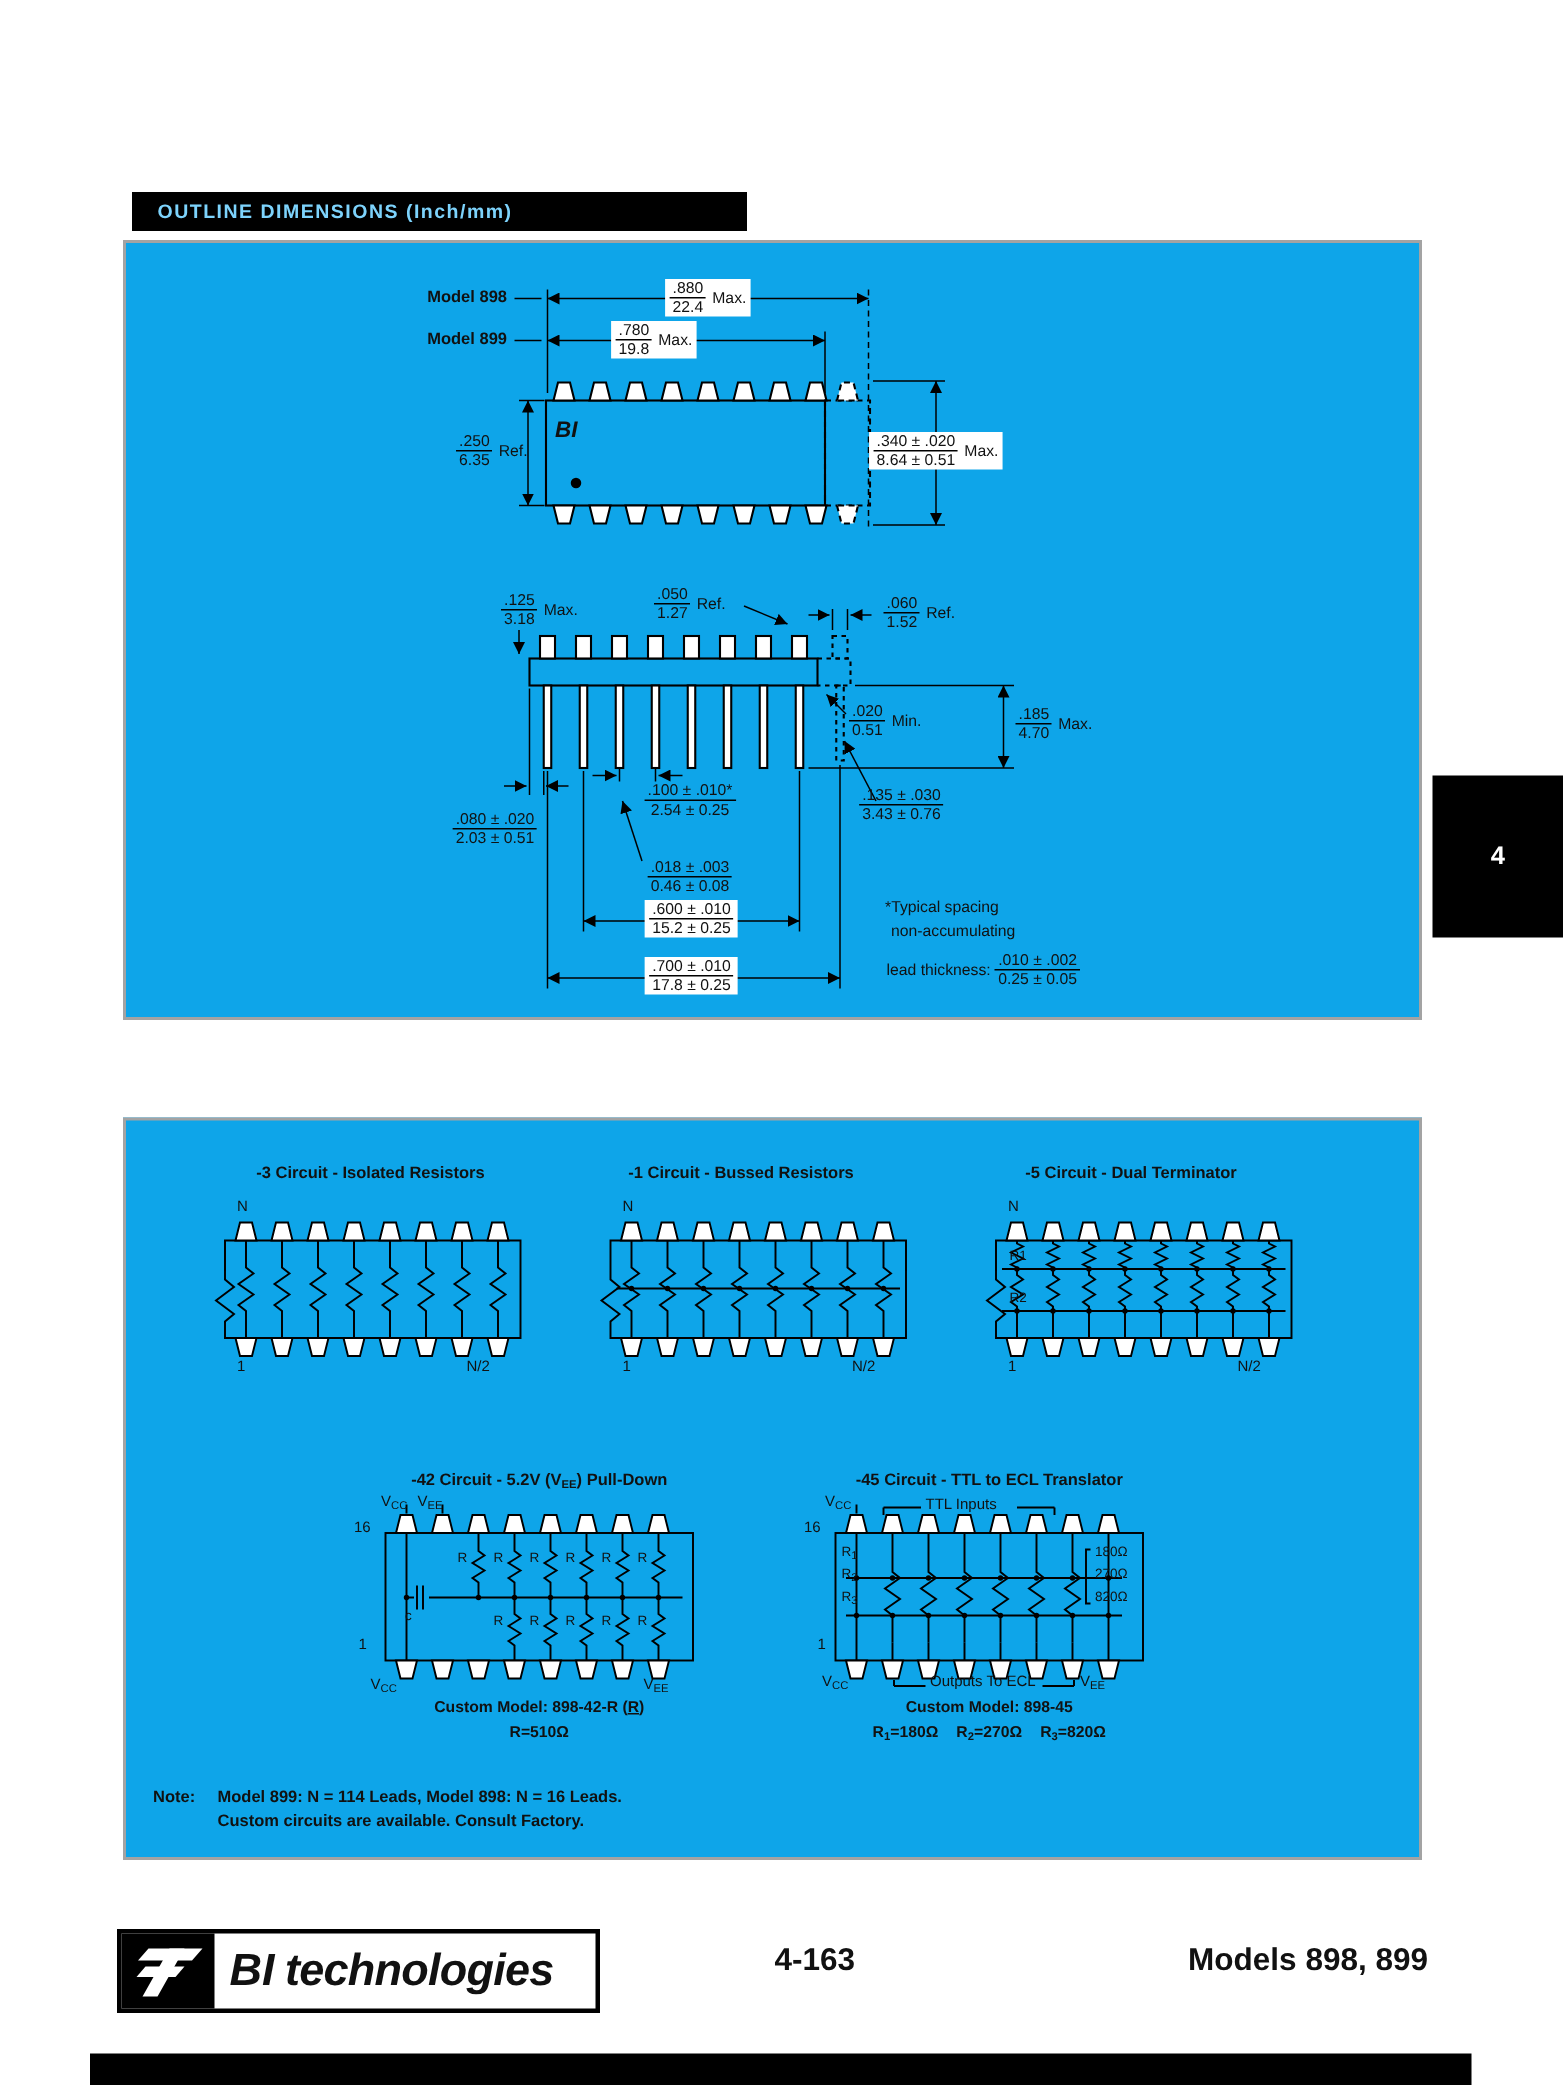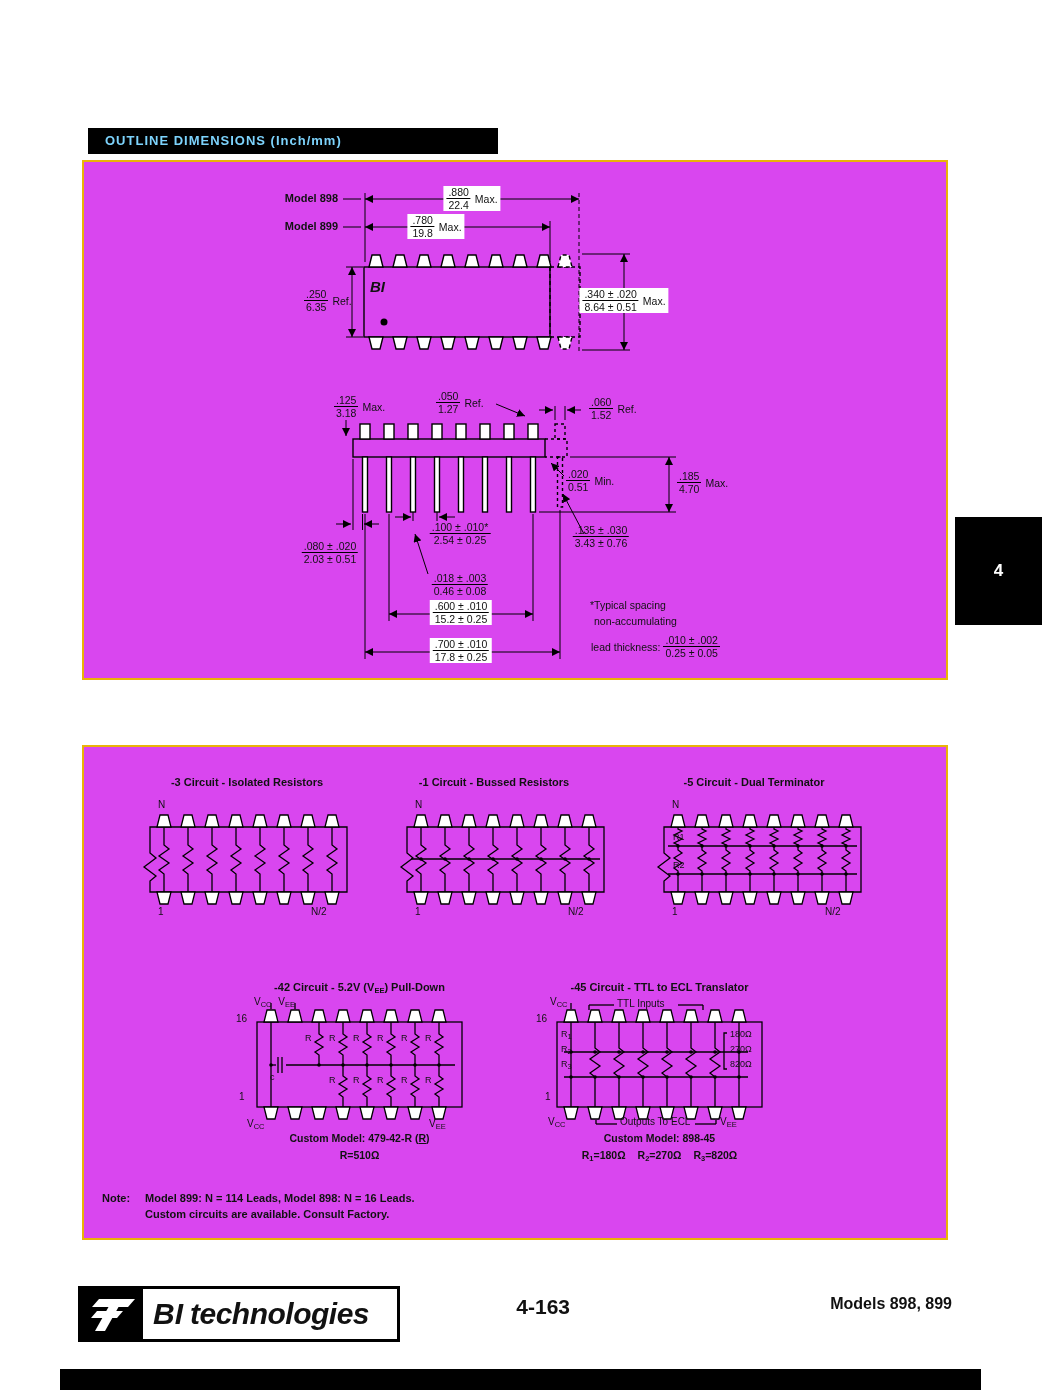--- a/index.html
+++ b/index.html
@@ -1,18 +1,18 @@
 <!DOCTYPE html>
 <html><head>
 <meta charset="utf-8">
 <style>
   html,body{margin:0;padding:0;background:#e8e8e8}
   .page{position:relative;width:1042px;height:1392px;background:#fff;font-family:"Liberation Sans",sans-serif;color:#111;overflow:hidden;margin:0 auto}
   .secbar{position:absolute;background:#000;color:#7dd3fc;font-weight:bold;font-size:13px;letter-spacing:1px;height:26px;line-height:26px;padding-left:17px;width:393px}
-  .box{position:absolute;border:2px solid #eab308;background:#d946ef}
+  .box{position:absolute;border:2px solid #a3a3a3;background:#0ea5e9}
   svg.draw{position:absolute;left:0;top:0}
   .mlabel{position:absolute;font-weight:bold;font-size:11px;text-align:right;white-space:nowrap}
   .dim{position:absolute;display:flex;align-items:center;gap:3px;font-size:10.5px;line-height:1.15;white-space:nowrap}
   .frac{display:inline-flex;flex-direction:column;align-items:center}
   .frac .num{border-bottom:1.2px solid #000;padding:0 2px}
   .frac .den{padding:0 2px}
   .suf{padding-left:1px}
   .onln{background:#fff;padding:0 3px}
   .ctr{transform:translateX(-50%)}
   .notes{position:absolute;font-size:10.5px;line-height:1.5;white-space:nowrap}
@@ -26,21 +26,21 @@
   .formula{position:absolute;display:flex;justify-content:center;gap:12px;font-size:10.5px;font-weight:bold;white-space:nowrap}
   .ul{text-decoration:underline}
   .noteblk{position:absolute;font-weight:bold;font-size:11px;line-height:1.4;white-space:nowrap}
   .tab4{position:absolute;left:955px;top:517px;width:87px;height:108px;background:#000;color:#fff;display:flex;align-items:center;justify-content:center;font-weight:bold;font-size:17px}
   .logobox{position:absolute;left:78px;top:1286px;width:316px;height:50px;border:3px solid #000;display:flex;align-items:center;background:#fff}
   .logoblk{width:62px;align-self:stretch;background:#000;display:flex;align-items:center;justify-content:center}
   .logotext{padding-left:10px;font-style:italic;font-weight:bold;display:flex;align-items:baseline;gap:7px}
   .logo-bi{font-size:30px}
   .logo-tech{font-size:30px;letter-spacing:-0.5px}
   .pagenum{position:absolute;left:450px;top:1295px;width:120px;text-align:right;font-weight:bold;font-size:21px}
-  .models{position:absolute;left:740px;top:1295px;width:212px;text-align:right;font-weight:bold;font-size:16px}
+  .models{position:absolute;left:740px;top:1295px;width:212px;text-align:right;font-weight:bold;font-size:21px}
   .botbar{position:absolute;left:60px;top:1369px;width:921px;height:21px;background:#000}
 </style>
 </head>
 <body>
 
 <div class="page">
 
   <div class="secbar" style="left:88px;top:128px">
     <span>OUTLINE DIMENSIONS (Inch/mm)</span>
   </div>
@@ -503,21 +503,21 @@
     <div class="slbl sm" style="left:341px;top:329px">R</div>
     <div class="slbl sm" style="left:186px;top:326px">c</div>
 
     <div class="slbl" style="left:163px;top:371px">
       <span>V</span><sub>CC</sub>
     </div>
     <div class="slbl" style="left:345px;top:371px">
       <span>V</span><sub>EE</sub>
     </div>
     <div class="scustom" style="left:163px;top:385px;width:225px">
-      <span>Custom Model: 479-42-R (</span><span class="ul">R</span><span>)</span>
+      <span>Custom Model: 898-42-R (</span><span class="ul">R</span><span>)</span>
     </div>
     <div class="scustom" style="left:163px;top:402px;width:225px">R=510Ω</div>
 
     <div class="stitle" style="left:458px;top:234px;width:235px">-45 Circuit - TTL to ECL Translator</div>
     <div class="slbl" style="left:466px;top:249px">
       <span>V</span><sub>CC</sub>
     </div>
     <div class="slbl" style="left:533px;top:251px">TTL Inputs</div>
     <div class="slbl" style="left:452px;top:266px">16</div>
 

